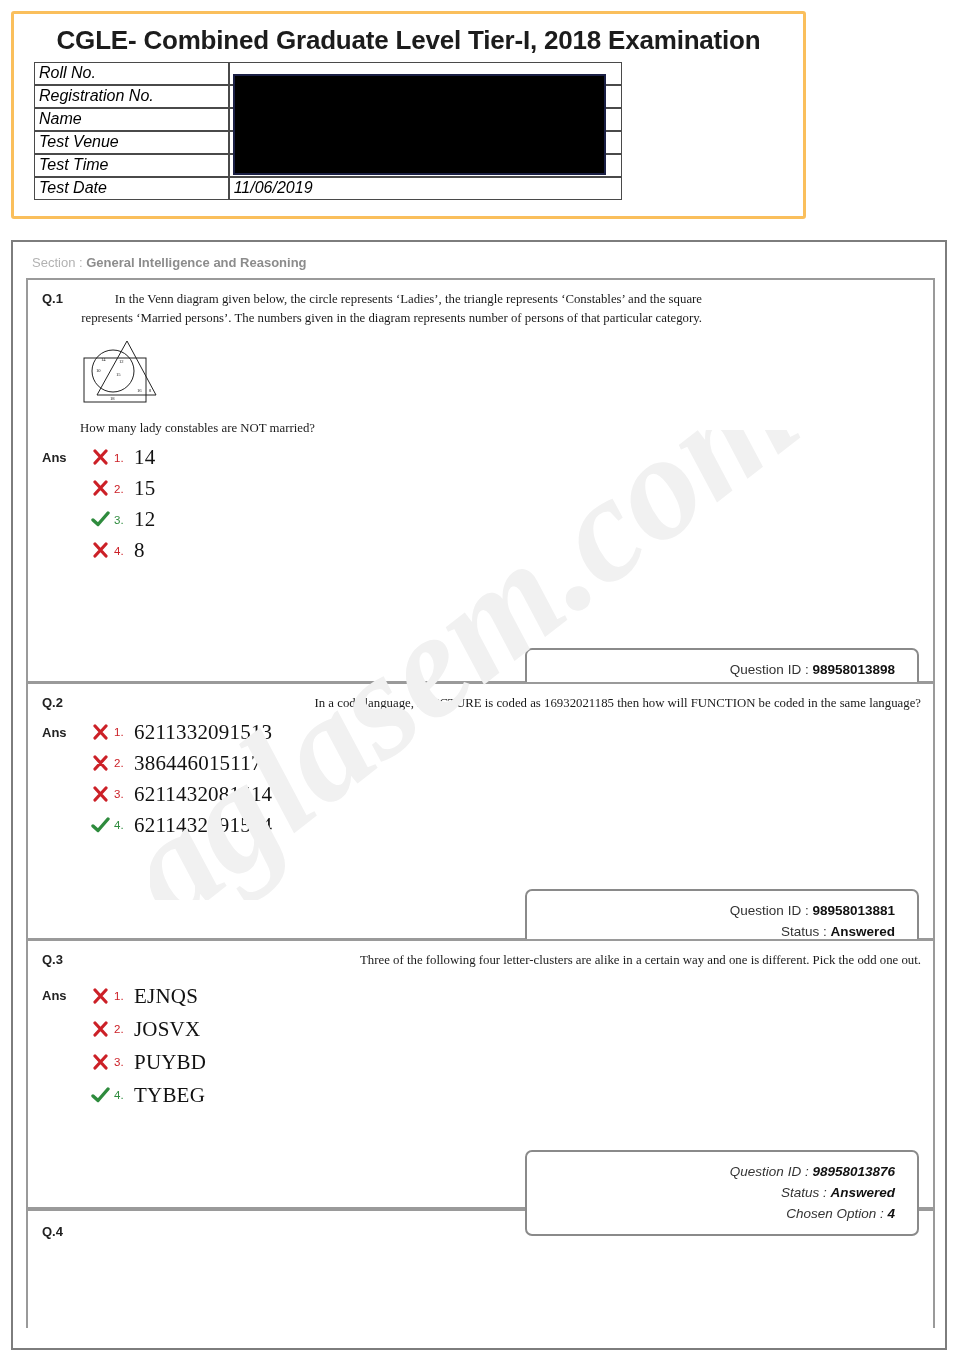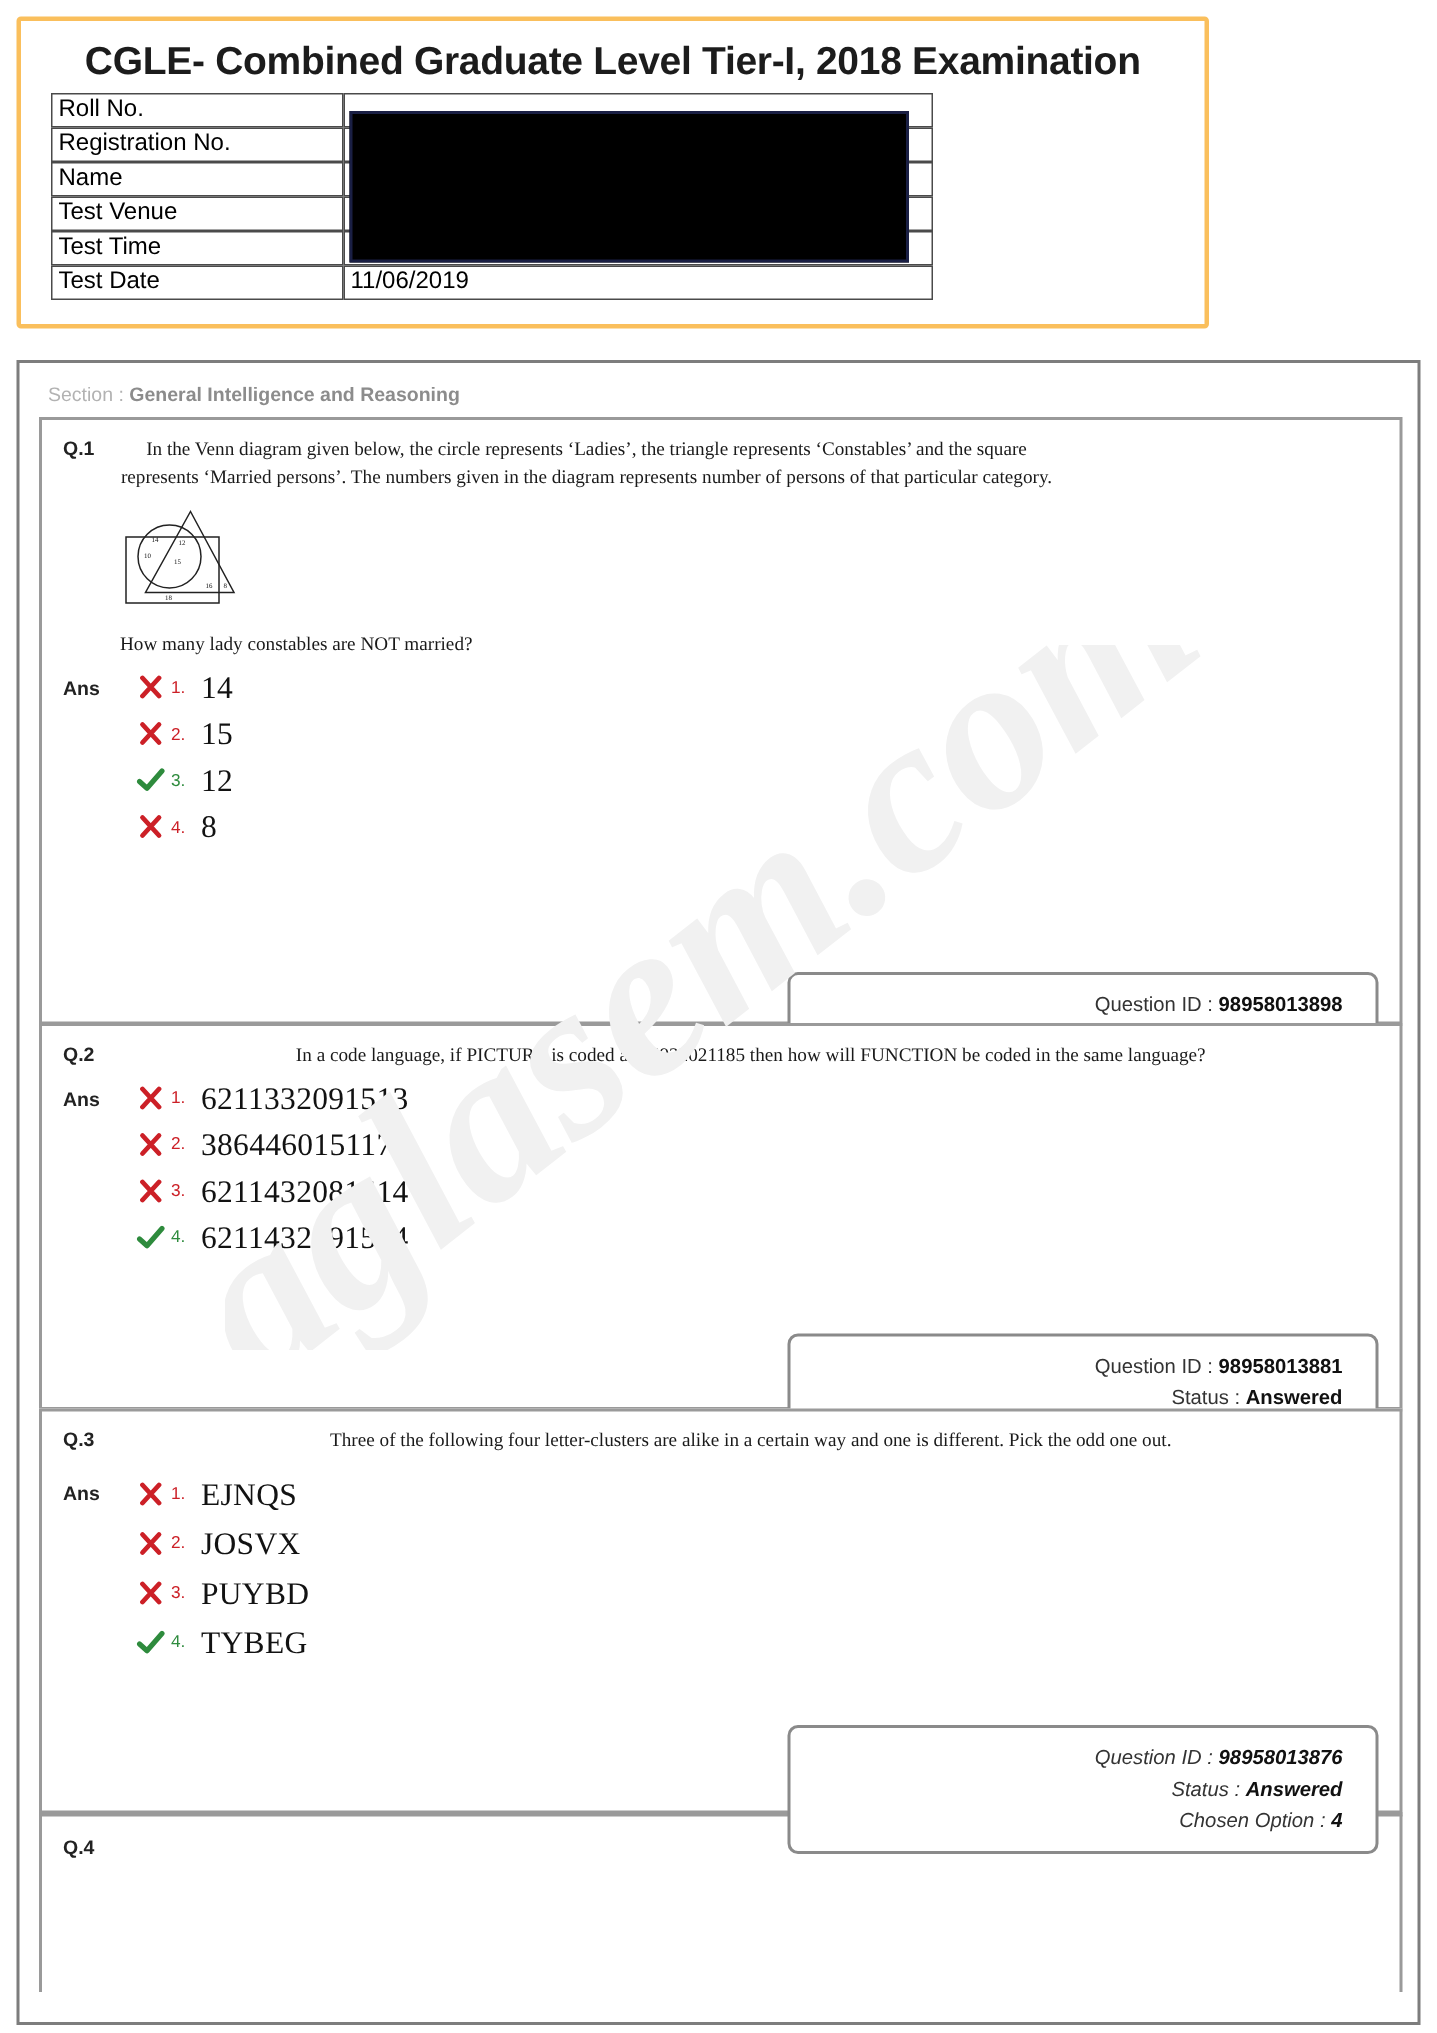--- a/index.html
+++ b/index.html
@@ -41,20 +41,21 @@
   }
   .cand-table td {
     border: 1px solid #4a4a4a;
     height: 23px;
     padding: 0 2px 1px 4px;
     font-size: 16px;
     color: #000;
     font-family: "Liberation Sans", sans-serif;
     vertical-align: middle;
     line-height: 1;
+    font-style: italic;
   }
   .cand-table td.lbl { width: 194px; }
   .cand-table td.val { width: 392px; }
   .redact-overlay {
     position: absolute;
     left: 219px; top: 60px;
     width: 373px; height: 101px;
     background: #000000;
     border: 2px solid #1a1f44;
   }
@@ -100,21 +101,21 @@
     color: #222;
     font-family: "Liberation Sans", sans-serif;
     padding-top: 1px;
   }
   .qtext {
     flex: 1;
     font-family: "Liberation Serif", serif;
     font-size: 12.8px;
     line-height: 1.45;
     color: #1a1a1a;
-    text-align: center;
+    text-align: right;
   }
   .qtext.q1w { max-width: 622px; }
 
   
   .venn-holder { padding: 12px 0 6px 52px; }
 
   
   .subq {
     padding: 6px 0 2px 52px;
     font-family: "Liberation Serif", serif;

